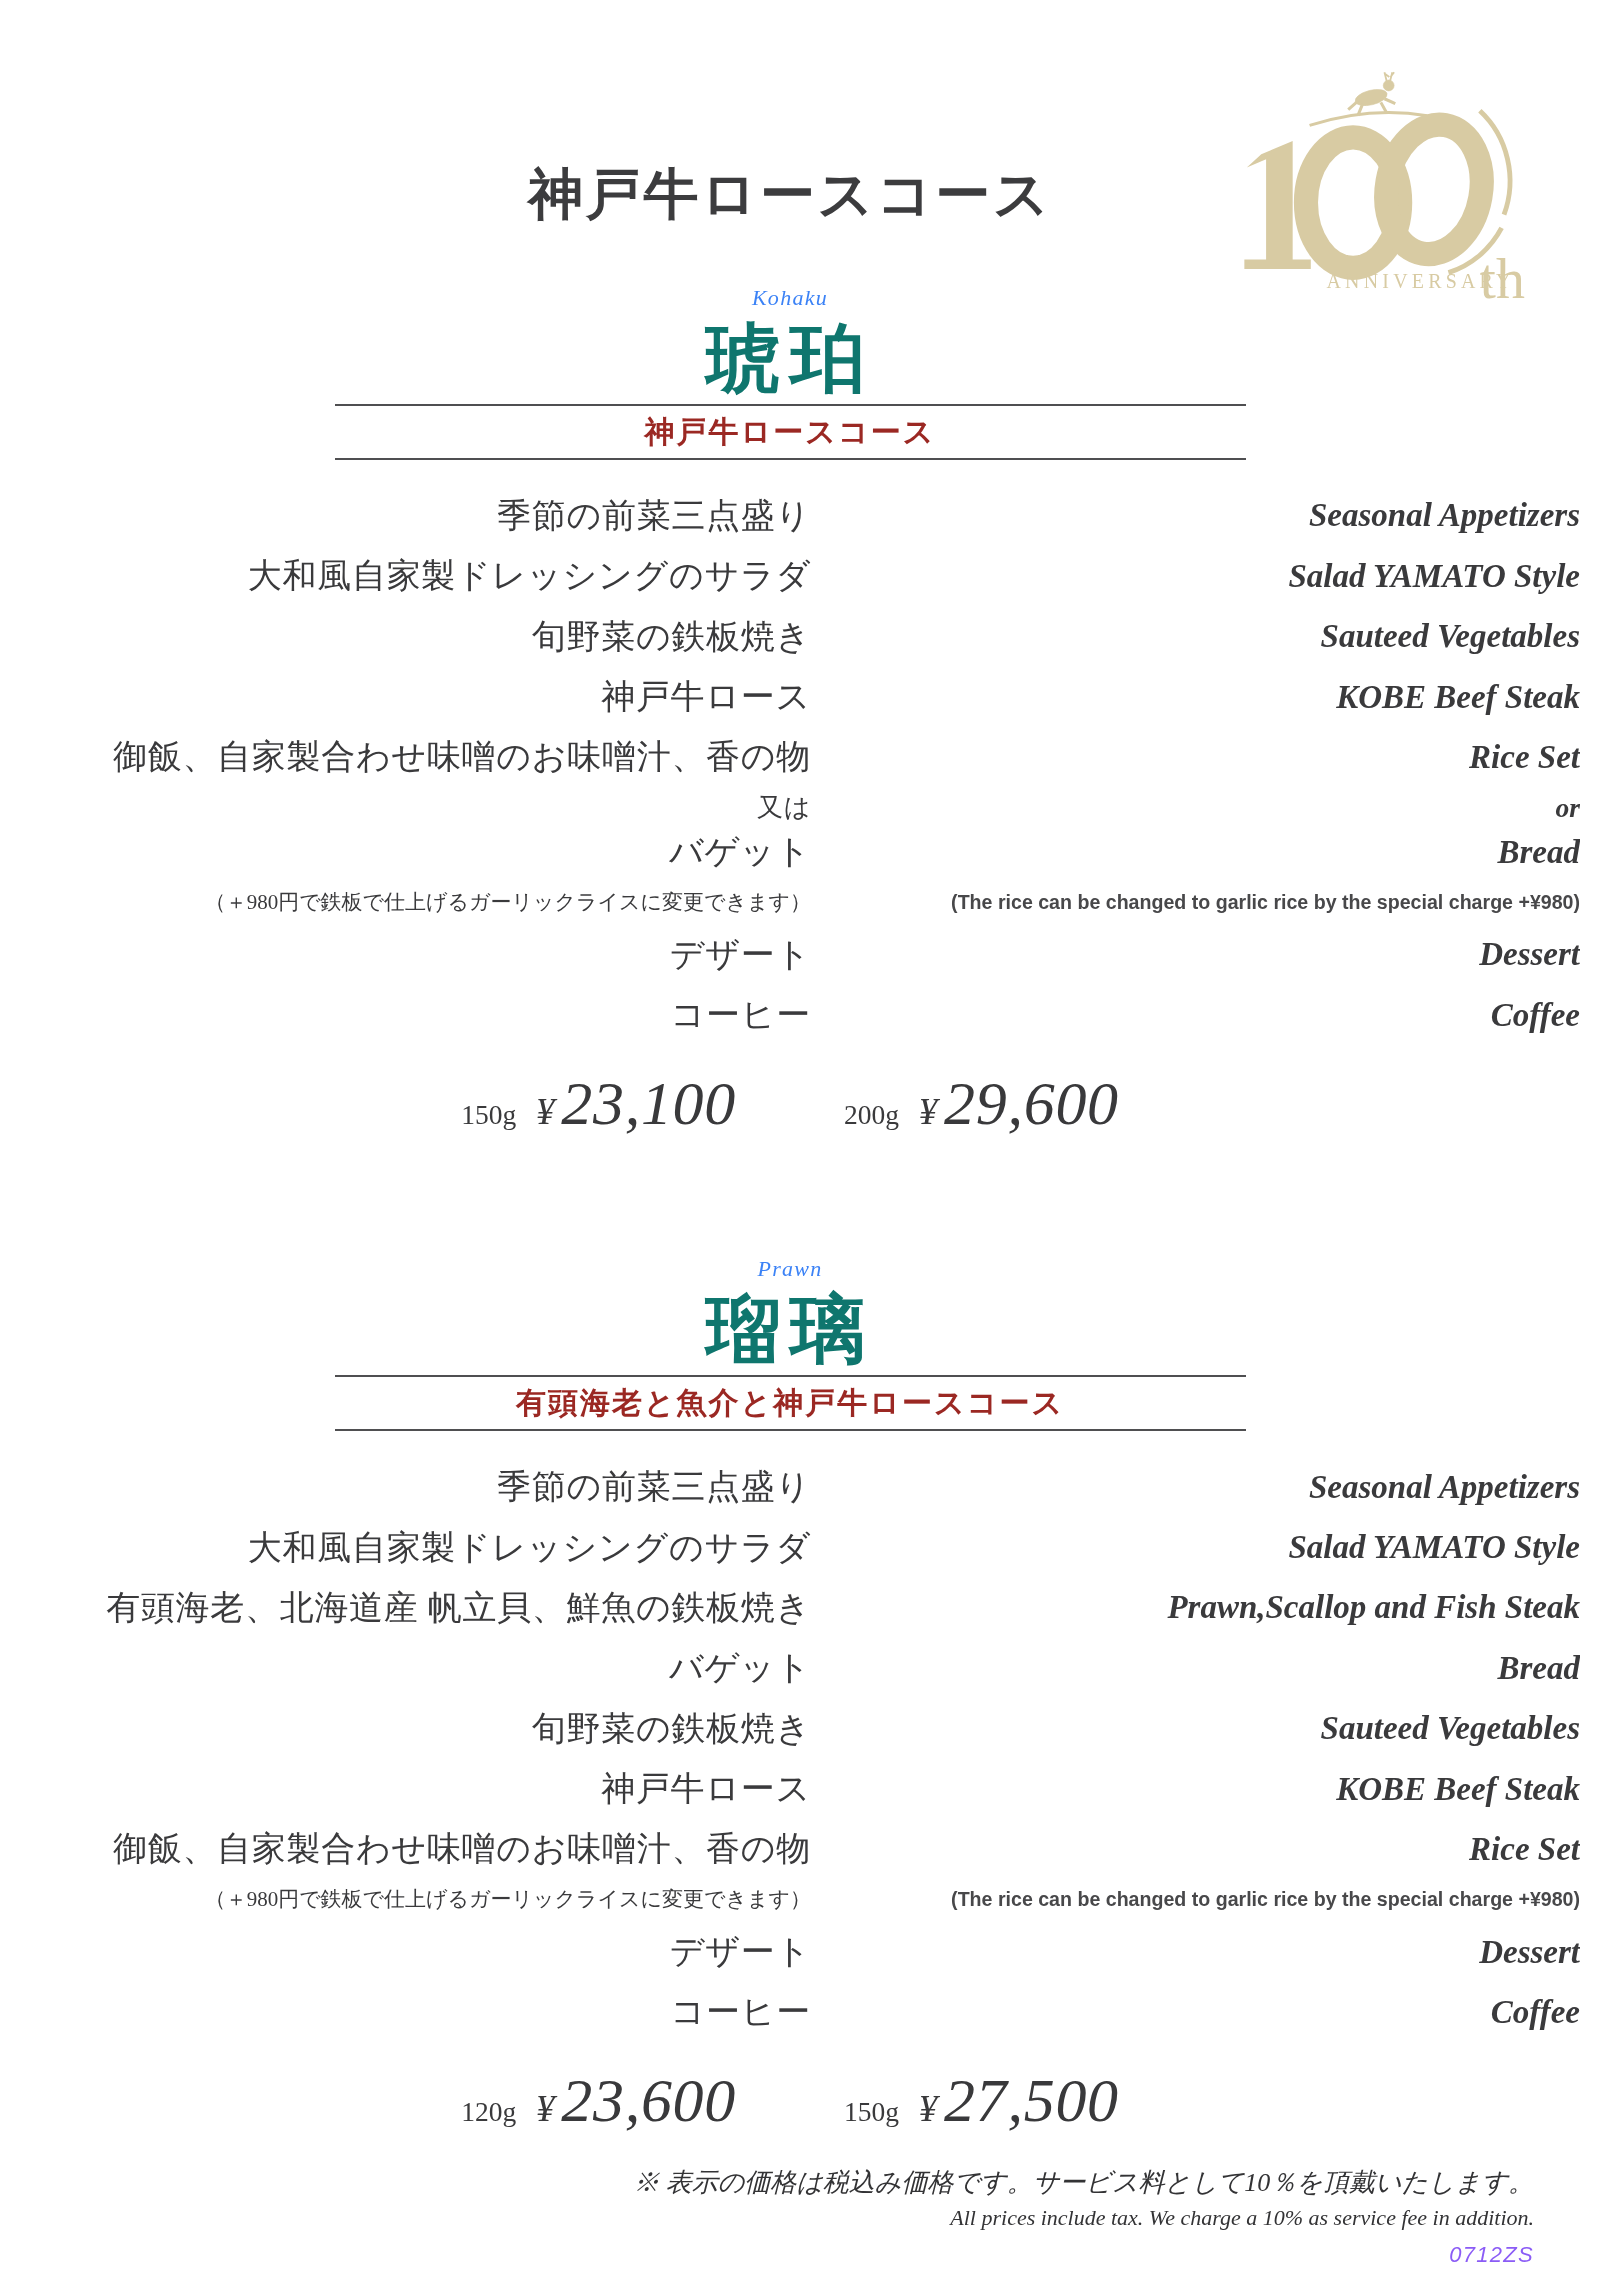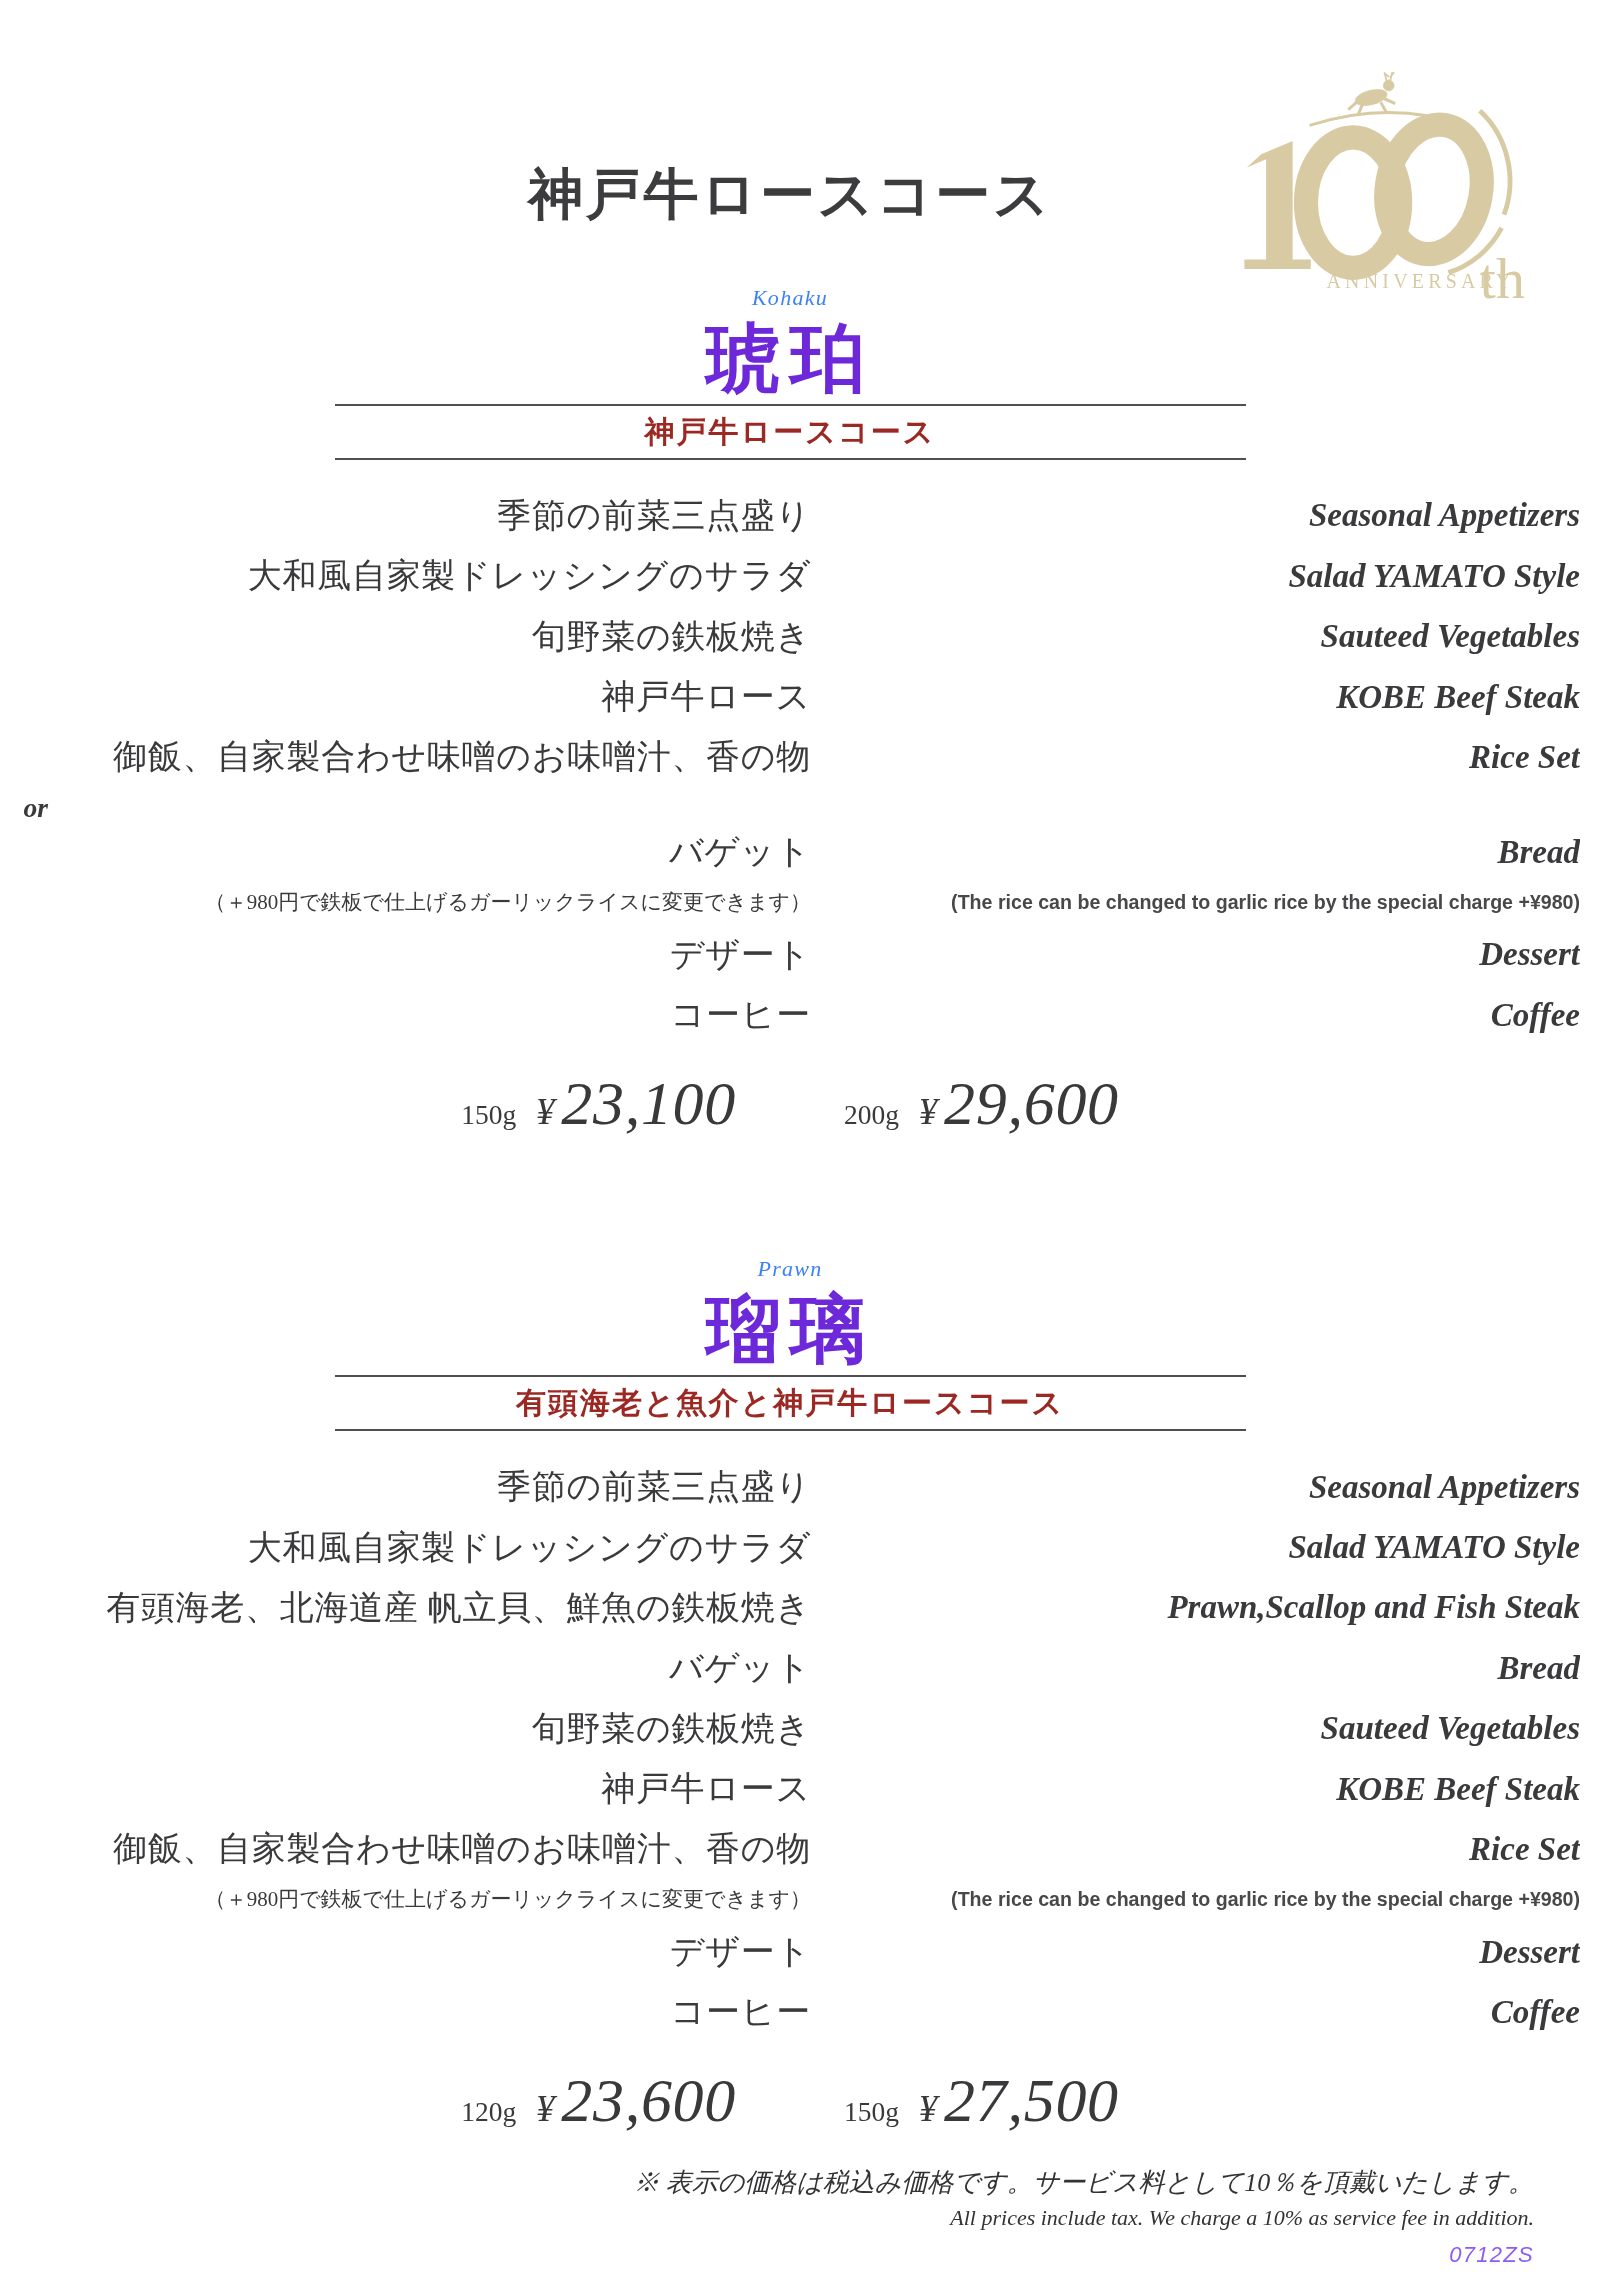--- a/index.html
+++ b/index.html
@@ -35,21 +35,21 @@
     font-size:22px;
     font-style:italic;
     color:#3b82f6;
     letter-spacing:1.3px;
     line-height:1.1;
   }
   .kanji{
     margin-top:7.9px;
     font-size:75px;
     font-weight:700;
-    color:#6d28d9;
+    color:#0f766e;
     letter-spacing:9.2px;
     line-height:1.1;
   }
   .band{
     width:911px;
     margin:3.9px auto 0 auto;
     border-top:2px solid #4f4f51;
     border-bottom:2px solid #4f4f51;
     padding:7.9px 0;
   }
@@ -187,20 +187,21 @@
         </div>
         <div class="row item">
           <div class="jp">神戸牛ロース</div>
           <div class="en">KOBE Beef Steak</div>
         </div>
         <div class="row item">
           <div class="jp">御飯、自家製合わせ味噌のお味噌汁、香の物</div>
           <div class="en">Rice Set</div>
         </div>
         <div class="row alt">
+          <div class="jp">又は</div>
           <div class="en">or</div>
         </div>
         <div class="row item">
           <div class="jp">バゲット</div>
           <div class="en">Bread</div>
         </div>
         <div class="row note">
           <div class="jp">（＋980円で鉄板で仕上げるガーリックライスに変更できます）</div>
           <div class="en">(The rice can be changed to garlic rice by the special charge +¥980)</div>
         </div>

